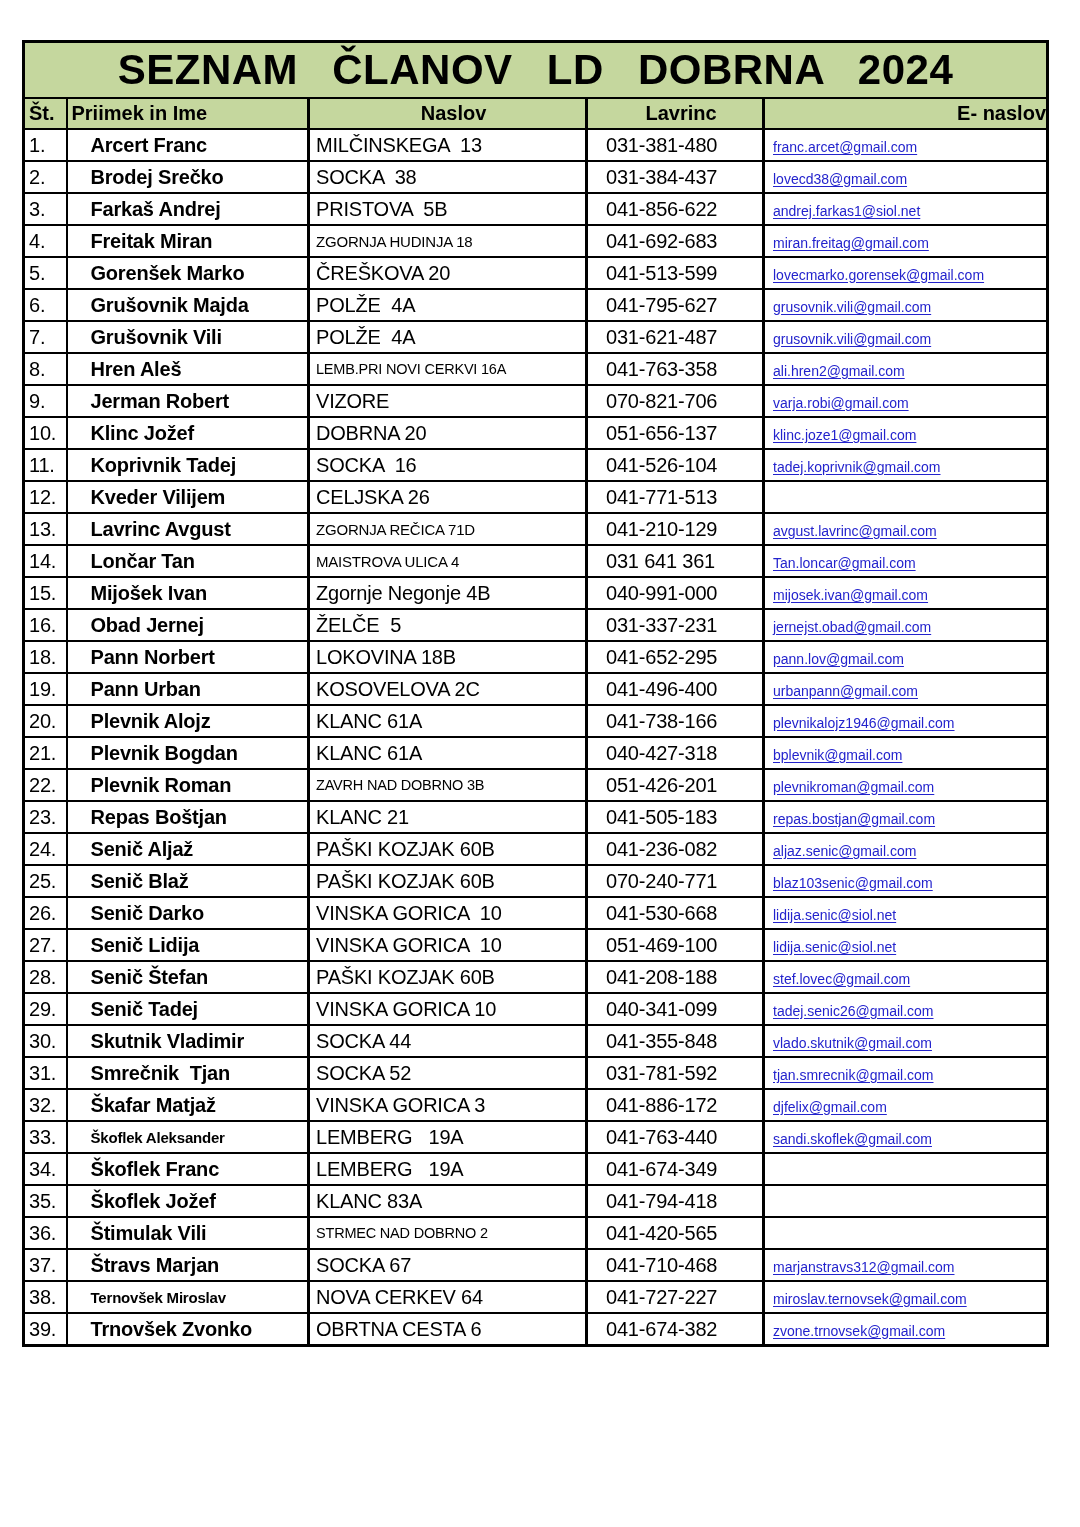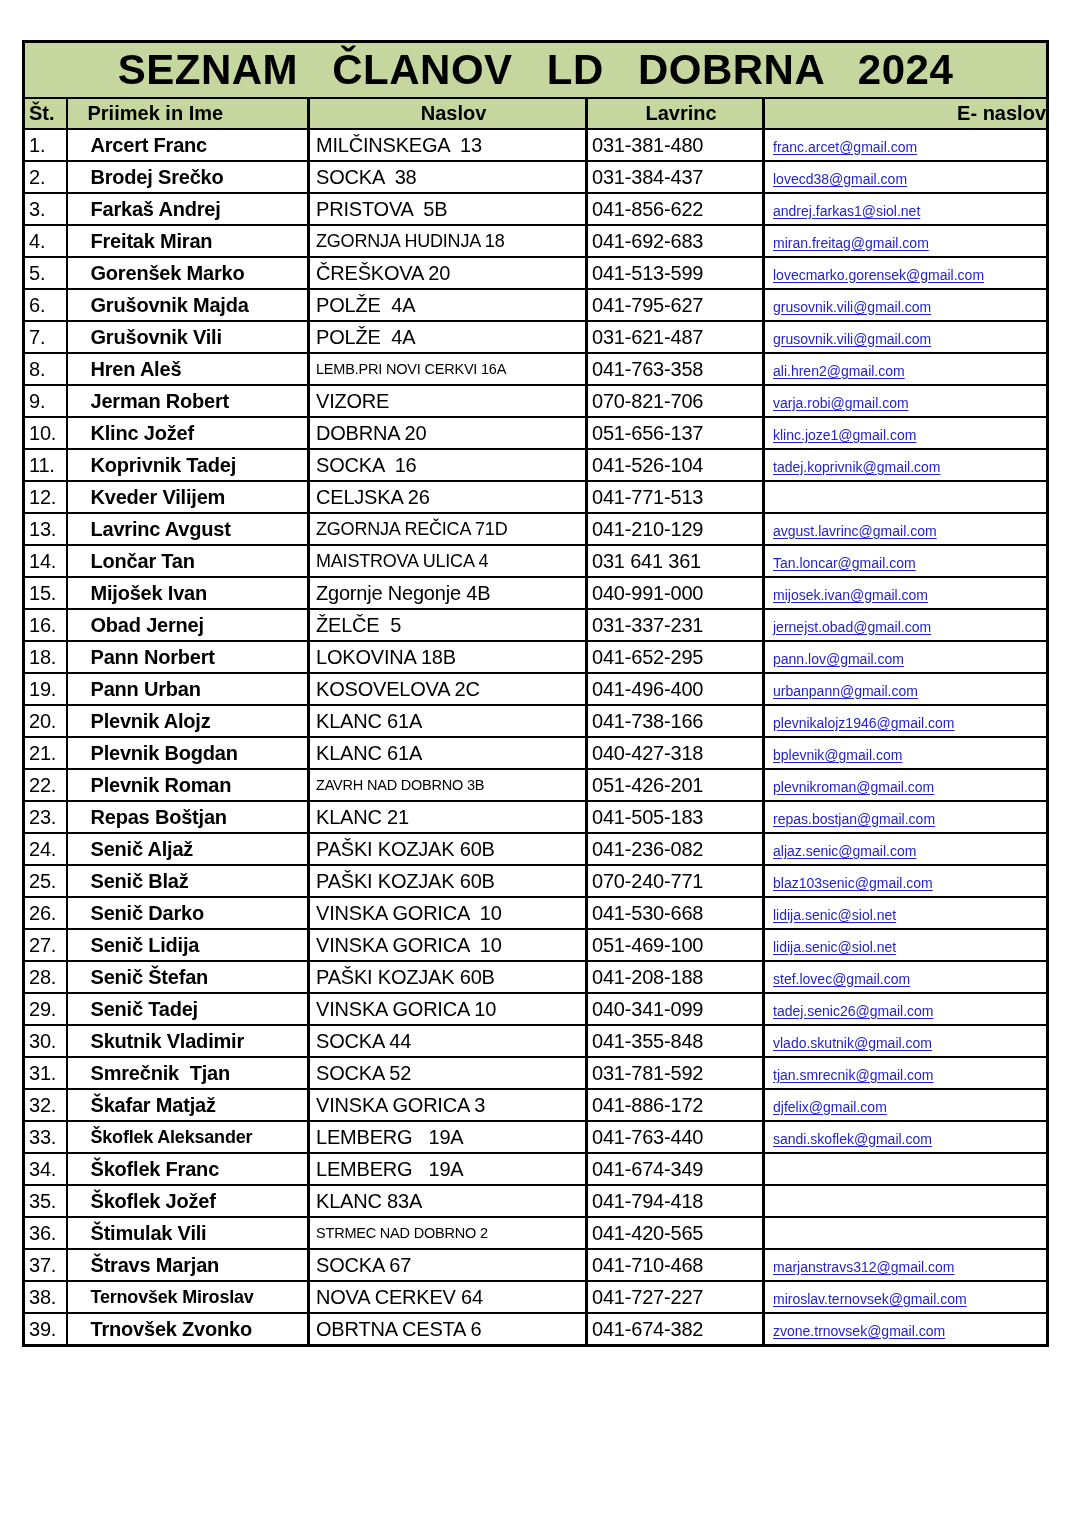--- a/index.html
+++ b/index.html
@@ -20,32 +20,32 @@
   
   .members-table th:nth-child(3),.members-table td:nth-child(3),
   .members-table th:nth-child(4),.members-table td:nth-child(4),
   .members-table th:nth-child(5),.members-table td:nth-child(5){border-left-width:3px;}
   .title-cell{
     height:54px;text-align:center;font-weight:bold;font-size:42px;
     word-spacing:22px;letter-spacing:0.5px;border-bottom:3px solid #000;
   }
   .green{background:var(--hdr-green);}
   .header-row th{
-    height:29px;font-size:20px;font-weight:bold;text-align:left;padding-left:20px;
+    height:29px;font-size:20px;font-weight:bold;text-align:left;padding-left:4px;
   }
   th.h-num{padding-left:4px;}
   th.h-naslov,th.h-telefon{text-align:center;padding-left:12px;}
   th.h-email{padding-left:28px;text-align:right;}
   tbody td{height:30px;font-size:20px;letter-spacing:-0.2px;}
   td.c-num{padding-left:4px;}
   td.c-name{padding-left:23px;font-weight:bold;}
   td.c-addr{padding-left:6px;}
-  td.c-phone{padding-left:4px;}
+  td.c-phone{padding-left:18px;}
   td.c-email{padding-left:8px;}
-  td.sz-sm{font-size:18px;}
+  td.sz-sm{font-size:15px;}
   td.sz-xs{font-size:14.5px;}
   a.email-link{
     color:var(--link-blue);text-decoration:underline;font-size:14px;
     letter-spacing:0;cursor:pointer;text-underline-offset:2px;
   }
 </style>
 </head>
 <body>
 
 <div class="sheet">

